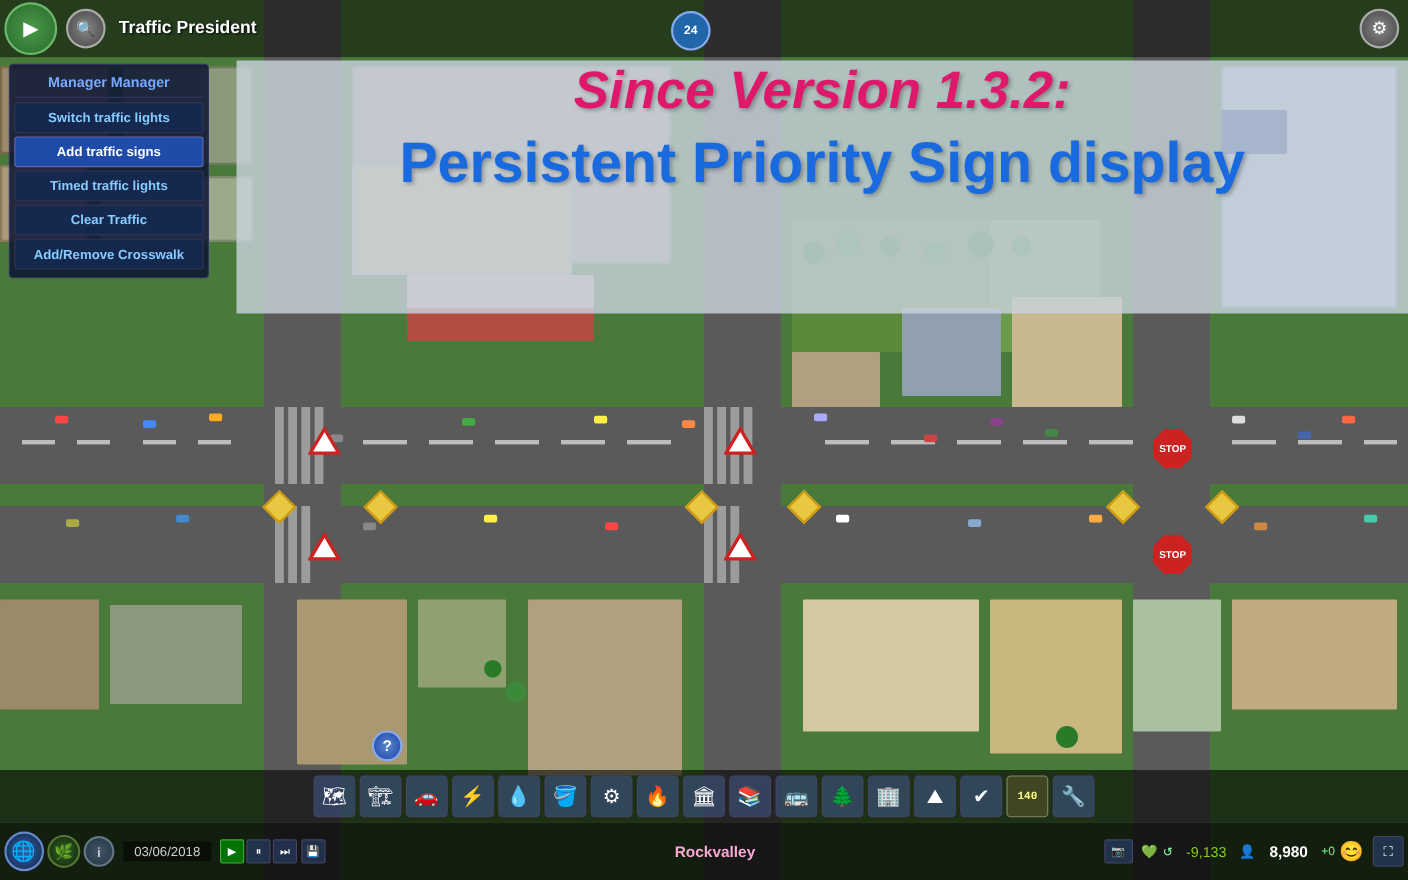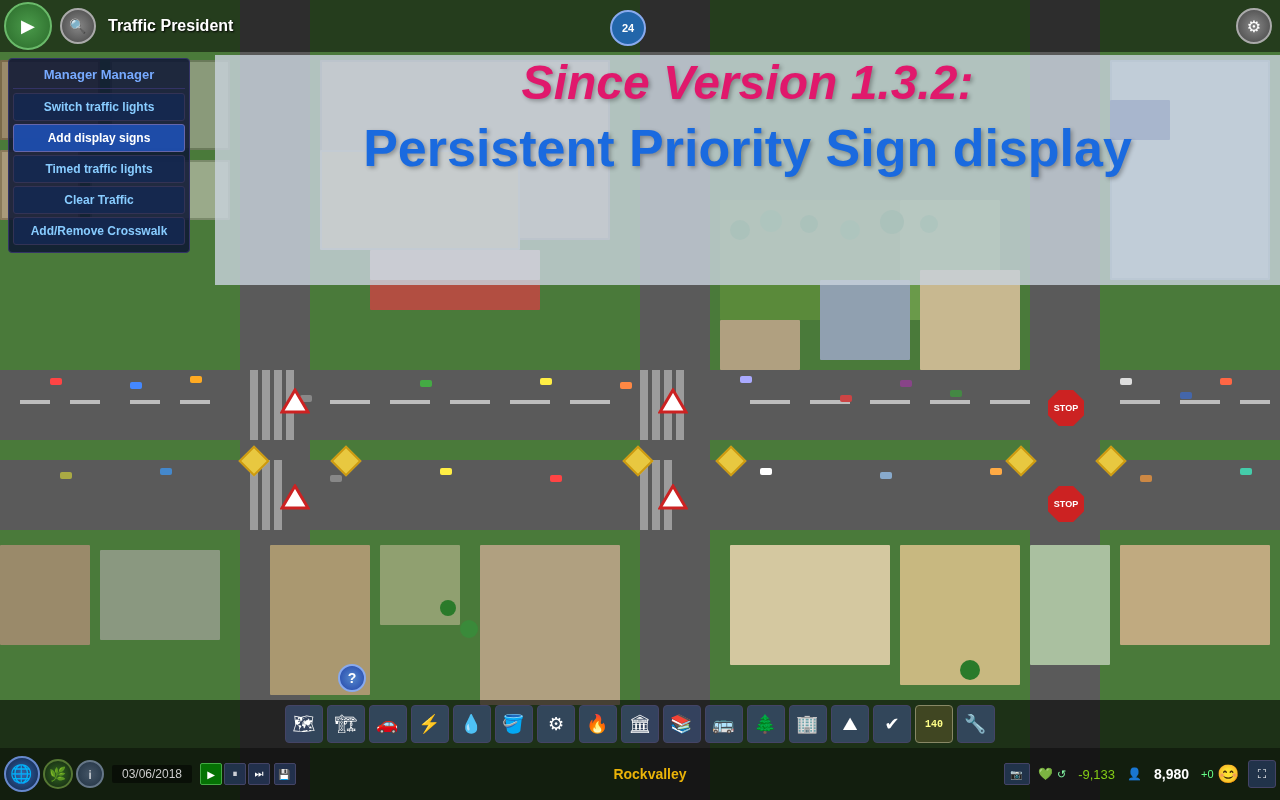--- a/index.html
+++ b/index.html
@@ -171,21 +171,21 @@
       font-size: 12px;
       margin-left: 8px;
       background: rgba(0,0,0,0.5);
       padding: 2px 8px;
       border-radius: 2px;
       min-width: 80px;
       text-align: center;
     }
 
     #city-name {
-      color: #eab308;
+      color: #f9a8d4;
       font-size: 14px;
       font-weight: bold;
       margin-left: auto;
       margin-right: auto;
     }
 
     .bottom-stat {
       color: #84cc16;
       font-size: 13px;
       margin: 16px 8px;
@@ -456,21 +456,21 @@
 </div>
 
 <div id="speed-badge">
   <span>24</span>
 </div>
 
 <div id="traffic-panel">
   <div id="panel-title">Manager Manager</div>
 
   <button class="panel-btn panel-btn-dark">Switch traffic lights</button>
-  <button class="panel-btn panel-btn-active">Add display signs</button>
+  <button class="panel-btn panel-btn-active">Add traffic signs</button>
   <button class="panel-btn panel-btn-dark">Timed traffic lights</button>
   <button class="panel-btn panel-btn-dark">Clear Traffic</button>
   <button class="panel-btn panel-btn-dark">Add/Remove Crosswalk</button>
 </div>
 
 <div id="banner-overlay">
   <div id="banner-line1">Since Version 1.3.2:</div>
   <div id="banner-line2">Persistent Priority Sign display</div>
 </div>
 

